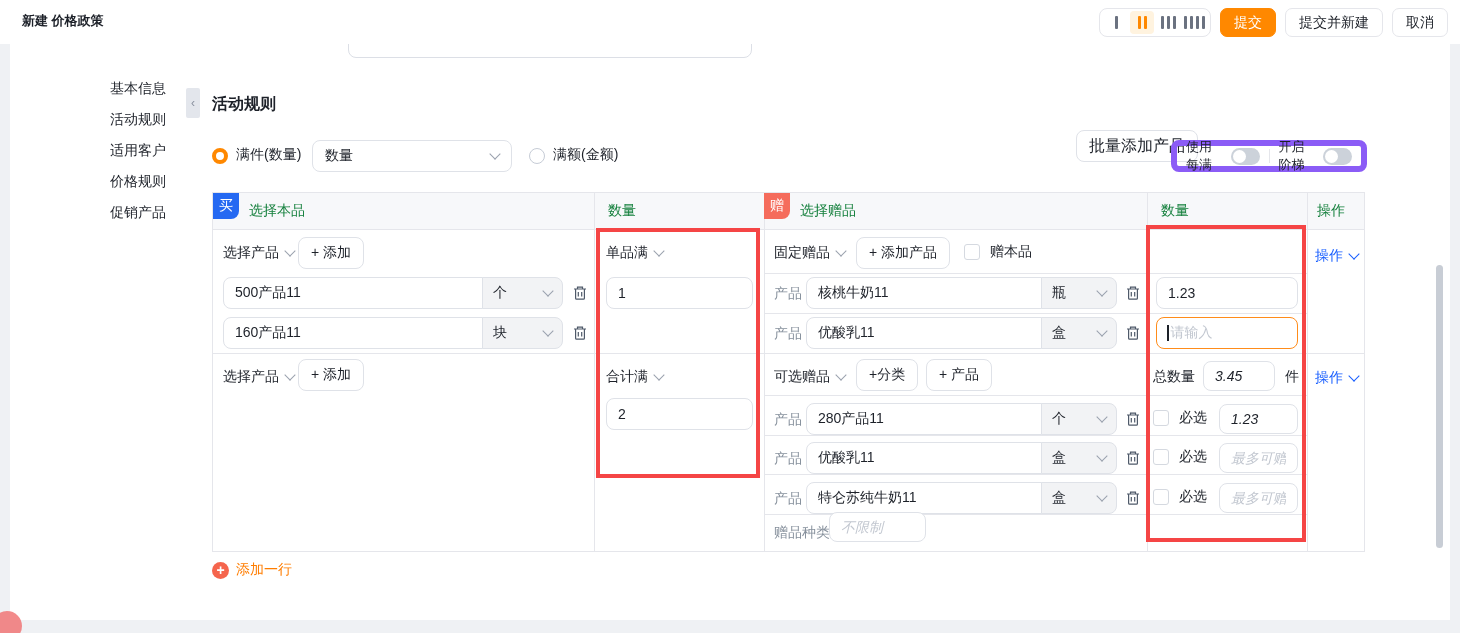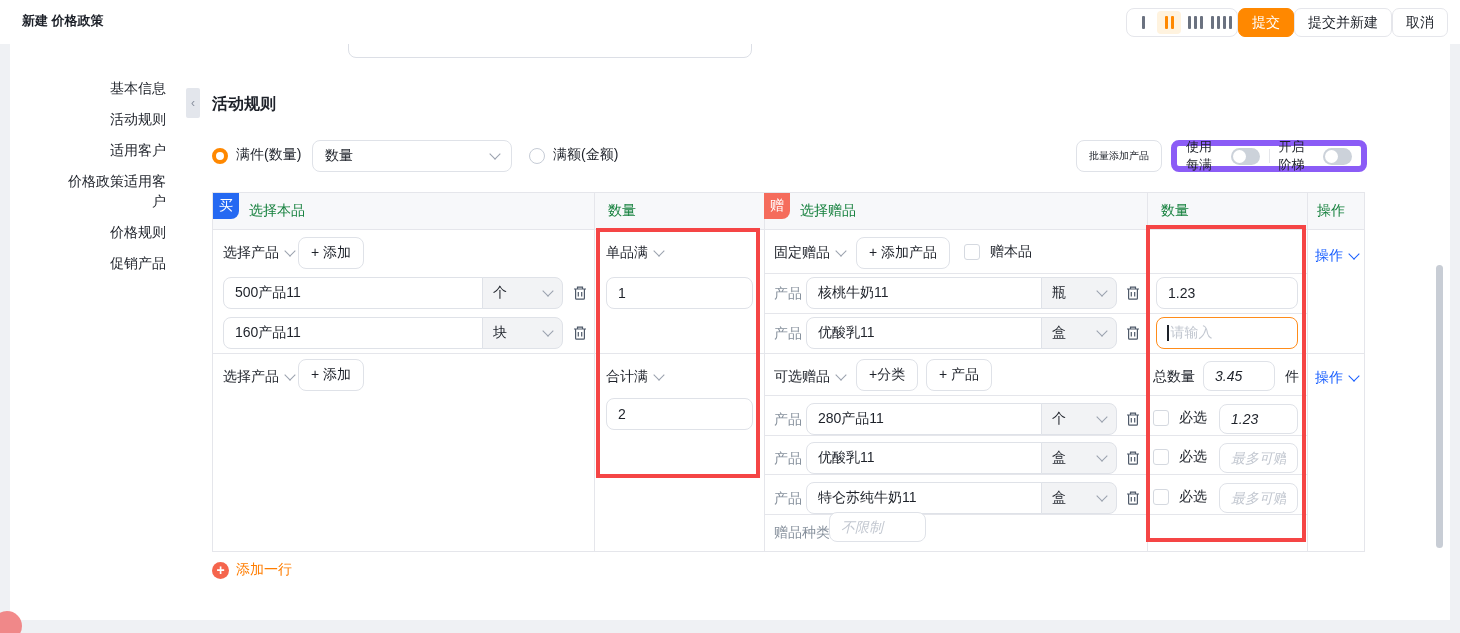--- a/index.html
+++ b/index.html
@@ -4,21 +4,21 @@
 <style>
   * { margin:0; padding:0; box-sizing:border-box; }
   html,body { width:1460px; height:633px; }
   body { font-family:"Liberation Sans","DejaVu Sans",sans-serif; font-size:14px; color:#1d2129; background:#eff1f4; overflow:hidden; }
   .page { position:relative; width:1460px; height:633px; background:#eff1f4; overflow:hidden; }
   .abs { position:absolute; }
 
   
   .titlebar { position:absolute; left:0; top:0; width:1460px; height:44px; background:#fff; z-index:5; }
   .page-title { position:absolute; left:22px; top:12px; font-size:13px; font-weight:bold; }
-  .tb-right { position:absolute; right:12px; top:8px; display:flex; align-items:center; }
+  .tb-right { position:absolute; right:12px; top:8px; display:flex; gap:9px; align-items:center; }
   .seg { display:flex; align-items:center; gap:2px; height:29px; padding:0 4px; background:#fff; border:1px solid #e5e6eb; border-radius:8px; }
   .segi { width:24px; height:23px; display:flex; align-items:center; justify-content:center; border-radius:4px; cursor:pointer; }
   .segi i { width:3px; height:13px; background:#6b7280; margin:0 1.5px; border-radius:1px; display:block; }
   .segi.sel { background:#fff3df; }
   .segi.sel i { background:#ff8800; }
   .btn { height:29px; padding:0 13px; border:1px solid #e5e6eb; background:#fff; border-radius:7px; font-size:14px; color:#1d2129; font-family:inherit; cursor:pointer; }
   .btn.primary { background:#ff8800; border-color:#ff8800; color:#fff; }
 
   
   .card { position:absolute; left:10px; top:44px; width:1440px; height:576px; background:#fff; overflow:hidden; }
@@ -109,21 +109,20 @@
       <button class="btn">取消</button>
     </div>
   </div>
 
   <div class="card">
 
     <div class="side-list">
       <div class="side-item">基本信息</div>
       <div class="side-item">活动规则</div>
       <div class="side-item">适用客户</div>
-      <div class="side-item wrap">价格政策适用客户</div>
       <div class="side-item">价格规则</div>
       <div class="side-item">促销产品</div>
     </div>
     <div class="collapse-tab">
         <span>‹</span>
       </div>
 
     <div class="cut-input">
       
       
@@ -133,21 +132,21 @@
 
     <div class="radio-on abs" style="left:202px;top:104px;"></div>
     <div class="abs" style="left:226px;top:102px;">满件(数量)</div>
     <div class="select abs" style="left:302px;top:96px;width:200px;">
       <span>数量</span>
       <i class="cv"></i>
     </div>
     <div class="radio-off abs" style="left:519px;top:104px;"></div>
     <div class="abs" style="left:543px;top:102px;text-align:right;">满额(金额)</div>
 
-    <button class="btn-o" style="left:1066px;top:96px;font-size:10px;">批量添加产品</button>
+    <button class="btn-o" style="left:1066px;top:86px;font-size:16px;">批量添加产品</button>
     <div class="tgl-box">
       <span>使用每满</span>
       <span class="tg"></span>
       <span class="vdiv"></span>
       <span>开启阶梯</span>
       <span class="tg"></span>
     </div>
 
     <div class="tbl">
       <div class="th-bg"></div>

